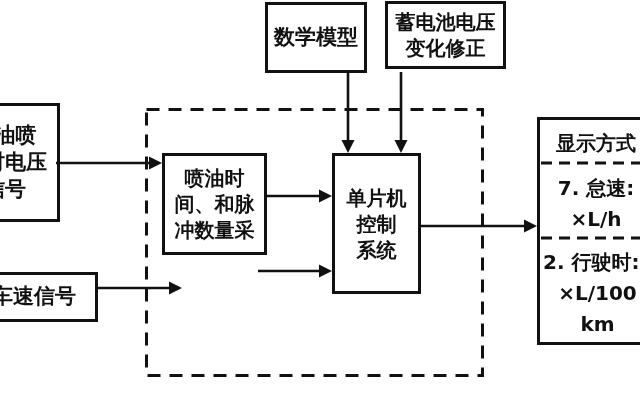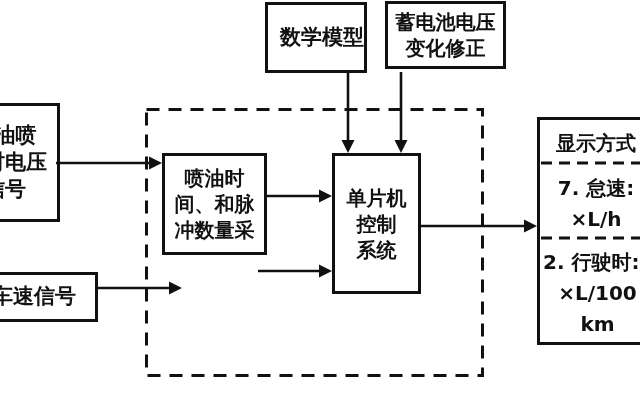--- a/index.html
+++ b/index.html
@@ -21,21 +21,21 @@
     align-items: center;
     justify-content: center;
     text-align: center;
     font-weight: bold;
     white-space: pre-line;
   }
   .fs21 { font-size: 21px; line-height: 1.3; }
   .fs20 { font-size: 20px; line-height: 1.3; }
   #box-fuel   { left: -50px; top: 103px; width: 110px; height: 119px; }
   #box-speed  { left: -30px; top: 272px; width: 128px; height:  50px; }
-  #box-math   { left: 265px; top:   2px; width: 102px; height:  71px; justify-content: flex-end; }
+  #box-math   { left: 265px; top:   2px; width: 102px; height:  71px; }
   #box-batt   { left: 385px; top:   1px; width: 121px; height:  68px; }
   #box-inj    { left: 162px; top: 138px; width: 105px; height: 102px; margin-top: 15px; }
   #box-pulse  { left: 182px; top: 257px; width:  76px; height:  76px; }
   #box-mcu    { left: 332px; top: 153px; width:  89px; height: 141px; font-family: Liberation Serif, serif; }
   #box-display {
     left: 537px; top: 117px; width: 118px; height: 228px;
     display: block;
   }
   .disp-header {
     position: absolute; left: 0; top: 0; width: 100%; height: 46px;

